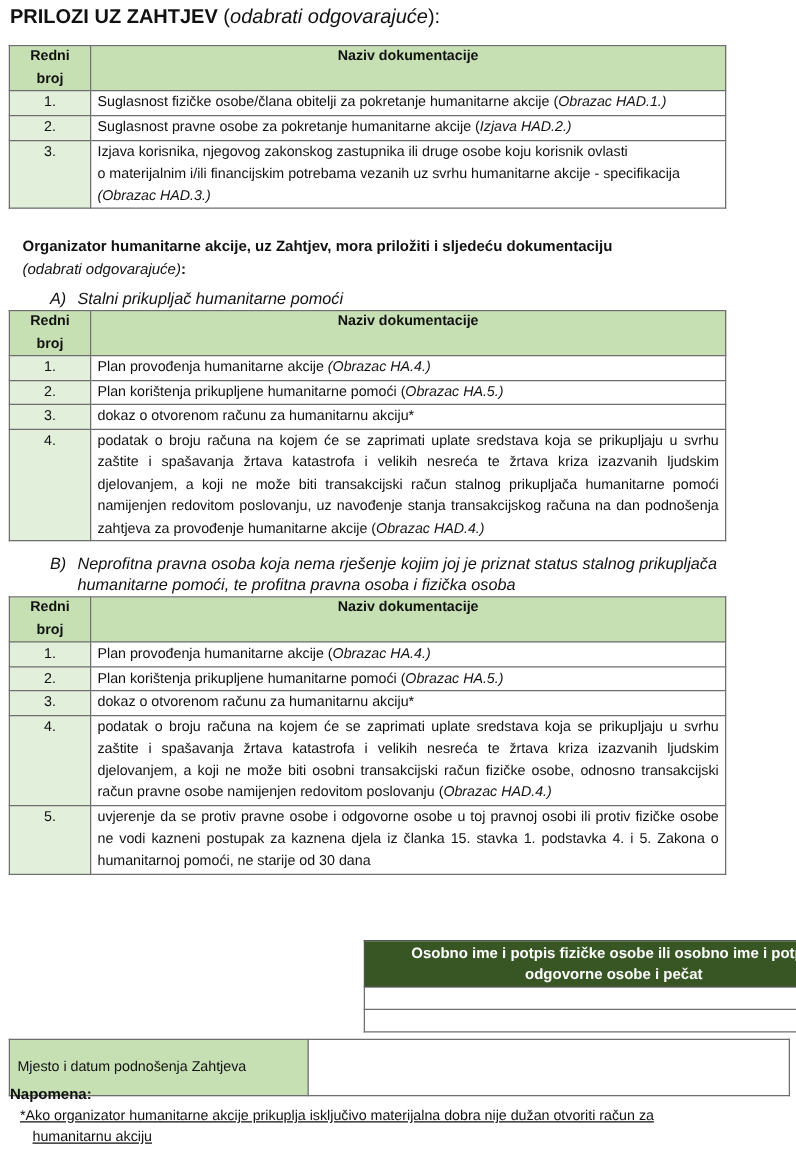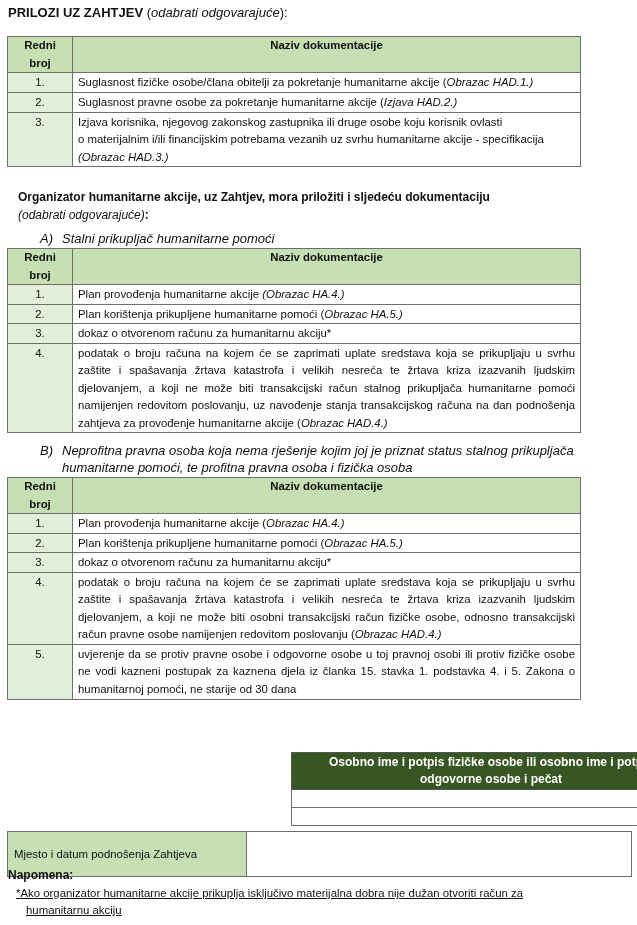--- a/index.html
+++ b/index.html
@@ -5,21 +5,21 @@
     * { box-sizing: border-box; margin: 0; padding: 0; }
     html, body { width: 637px; height: 925px; background: #ffffff; }
     body {
       position: relative;
       font-family: "Liberation Sans", "DejaVu Sans", sans-serif;
       font-size: 11.4px;
       color: #111111;
       overflow: hidden;
     }
     .abs { position: absolute; }
-    .title { left: 8px; top: 5px; font-size: 13px; }
+    .title { left: 8px; top: 5px; font-size: 16px; }
     .title b { font-weight: bold; }
     .title i { font-style: italic; }
 
     table.doc {
       position: absolute;
       border-collapse: collapse;
       table-layout: fixed;
       left: 7px;
       width: 574px;
     }

